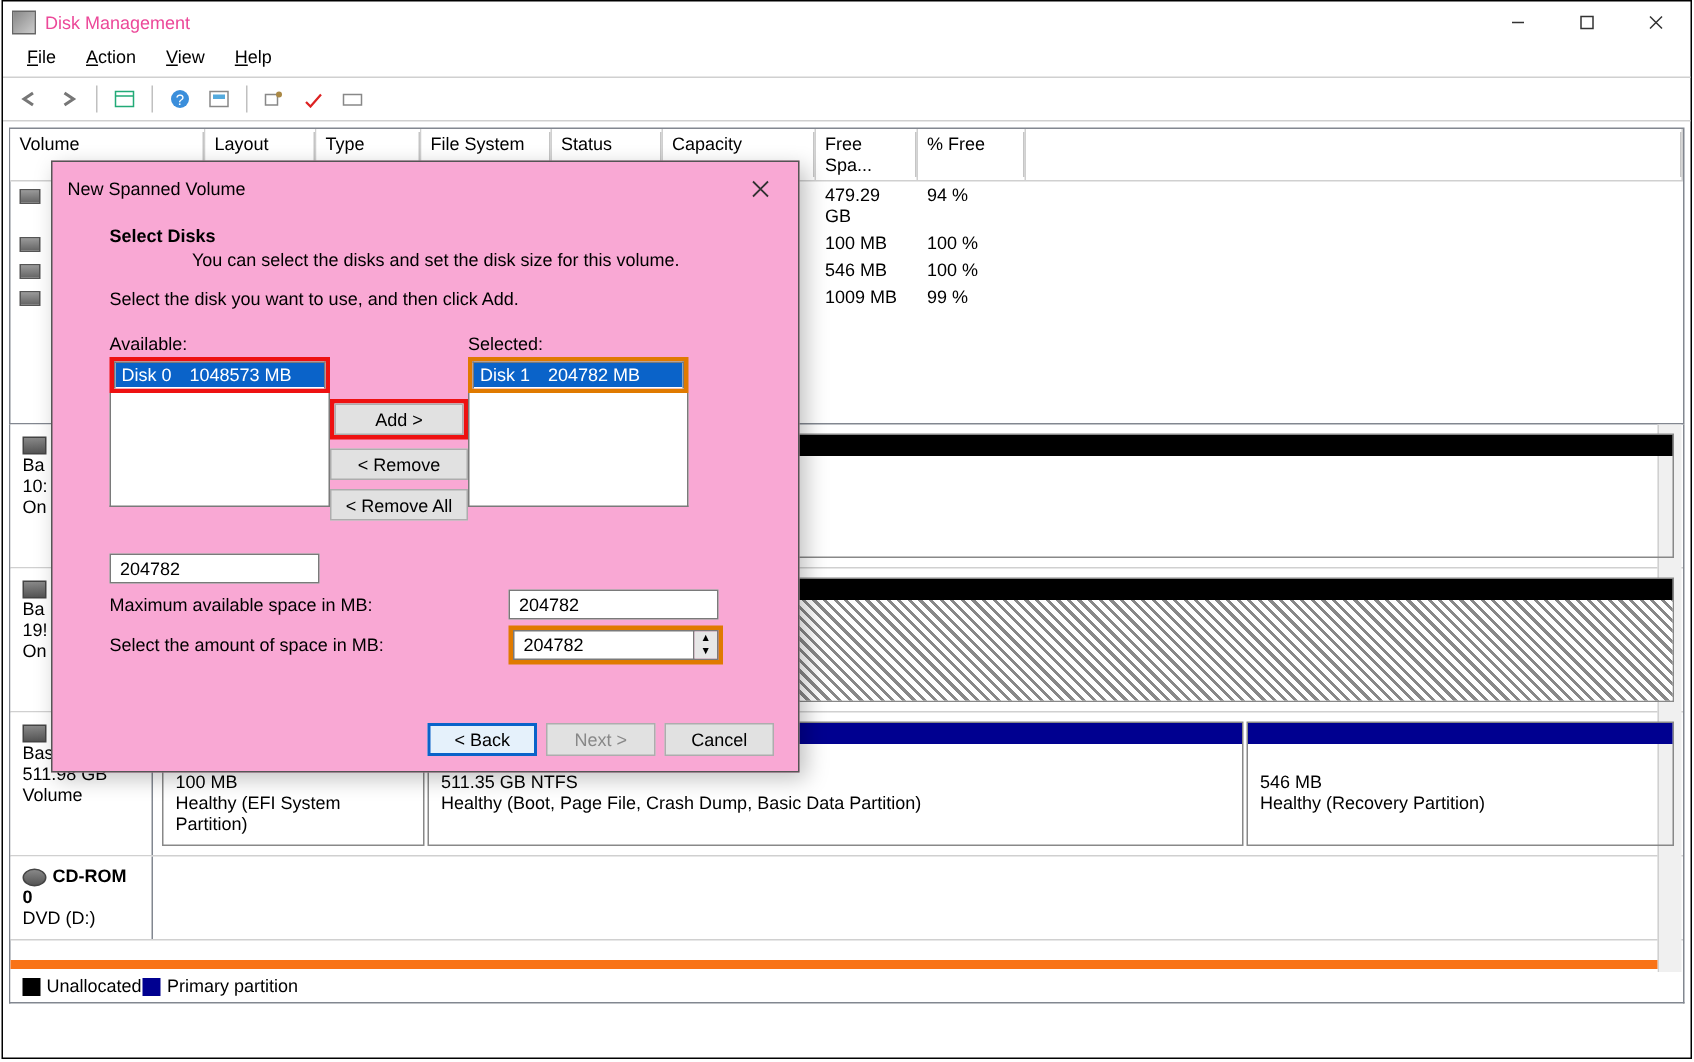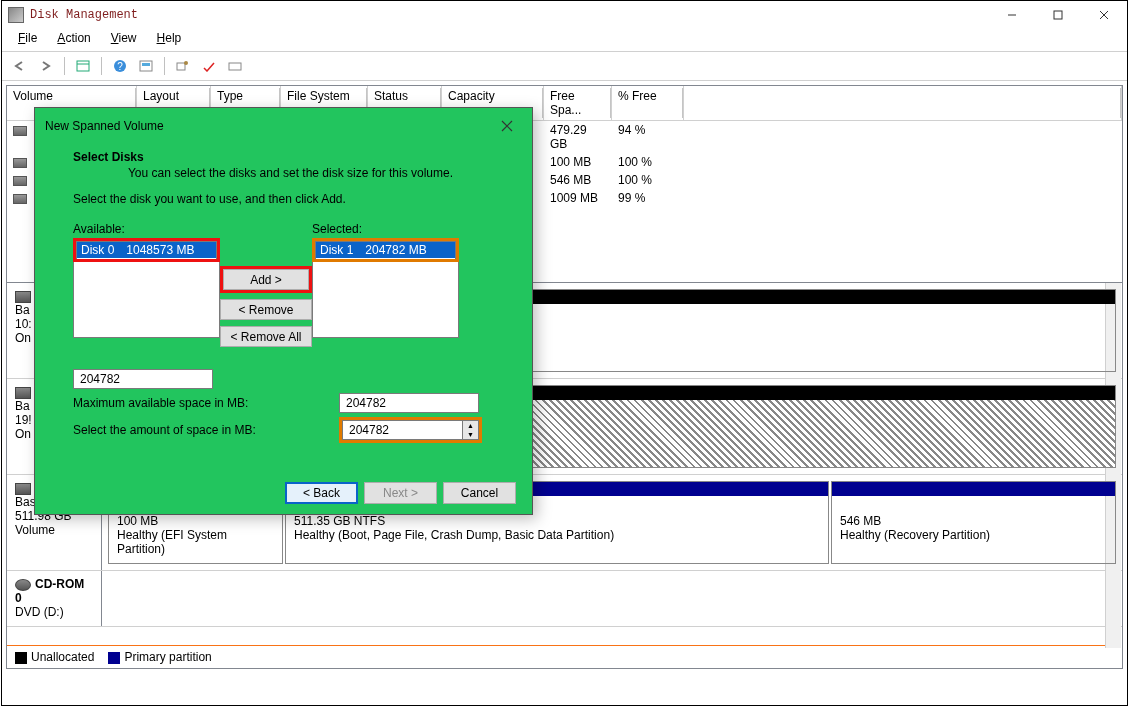--- a/index.html
+++ b/index.html
@@ -1,20 +1,20 @@
 <!DOCTYPE html>
 <html><head>
 <meta charset="utf-8">
 <style>
   * { box-sizing: border-box; font-family: "Segoe UI", Arial, sans-serif; }
   body { margin: 0; background: #fff; font-size: 12px; color: #000; }
   .window { border: 1px solid #000; width: 1127px; height: 706px; margin: 0 auto; background: #fff; position: relative; }
   .titlebar { display: flex; align-items: center; height: 28px; padding: 0 0 0 6px; }
   .titlebar .app-icon { width: 16px; height: 16px; margin-right: 6px; background: linear-gradient(135deg,#888,#ccc); border:1px solid #666; }
-  .titlebar .title { flex: 1; font-size: 12px; color: #7f1d1d; font-family: Liberation Mono, monospace; }
+  .titlebar .title { flex: 1; font-size: 12px; color: #ec4899; }
   .winbtn { width: 46px; height: 28px; display:flex; align-items:center; justify-content:center; cursor:pointer; }
   .winbtn svg { width:10px; height:10px; }
   .menubar { display:flex; gap:4px; padding: 0 8px 4px 8px; }
   .menubar .menu { padding: 2px 8px; cursor:pointer; }
   .menubar .menu:first-letter { text-decoration: underline; }
   .toolbar { display:flex; align-items:center; gap:2px; padding: 3px 6px; border-top:1px solid #d0d0d0; border-bottom:1px solid #d0d0d0; }
   .toolsep { width:1px; height:18px; background:#c0c0c0; margin:0 4px; }
   .toolbtn { width:24px; height:22px; display:flex; align-items:center; justify-content:center; border:1px solid transparent; cursor:pointer; }
   .content { padding: 4px; }
   .table { border:1px solid #828790; }
@@ -30,25 +30,25 @@
   .disk-row { display:flex; border-bottom:1px solid #d0d0d0; }
   .disk-label { width:95px; padding:6px 8px; border-right:1px solid #828790; background:#fff;}
   .disk-label .dname { font-weight:bold; }
   .disk-graph { flex:1; padding:6px; display:flex; gap:2px; position:relative;}
   .part { flex:1; border:1px solid #888; display:flex; flex-direction:column; }
   .part .bar { height:14px; }
   .part .bar.primary { background:#000090; }
   .part .bar.black { background:#000; }
   .part .b-unalloc{ background:repeating-linear-gradient(45deg,#fff,#fff 3px,#888 3px,#888 5px);}
   .part .body { padding:4px 8px; font-size:12px; }
-  .legend { padding: 4px 8px; display:flex; gap:14px; align-items:center; border-top:1px solid #f97316;}
+  .legend { padding: 4px 8px; display:flex; gap:1px; align-items:center; border-top:6px solid #f97316;}
   .legend .sw { width:12px; height:12px; display:inline-block; margin-right:4px; vertical-align:middle;}
   .legend .sw.black{background:#000;} .legend .sw.blue{background:#000090;}
   
-  .dialog { position:absolute; top:106px; left:32px; width:499px; height:408px; background:#22c55e; border:1px solid #555; box-shadow:4px 4px 14px rgba(0,0,0,.25); z-index:10;}
+  .dialog { position:absolute; top:106px; left:32px; width:499px; height:408px; background:#f9a8d4; border:1px solid #555; box-shadow:4px 4px 14px rgba(0,0,0,.25); z-index:10;}
   .dlg-title { display:flex; align-items:center; padding:6px 10px; font-size:12px;}
   .dlg-title .t{flex:1;}
   .dlg-close{ width:30px; height:24px; display:flex; align-items:center; justify-content:center; cursor:pointer;}
   .dlg-body { padding: 2px 38px 10px 38px; }
   .dlg-body .h1{ font-weight:bold; margin:4px 0 2px 0;}
   .dlg-body .sub{ margin:0 0 12px 14px;text-align:center;}
   .dlg-body .instr{ margin:10px 0 16px 0;}
   .two { display:flex; align-items:flex-start;}
   .lbl { font-size:12px; margin-bottom:2px;}
   .listbox { width:147px; height:100px; border:1px solid #7a7a7a; background:#fff; font-size:12px; overflow:hidden;}

